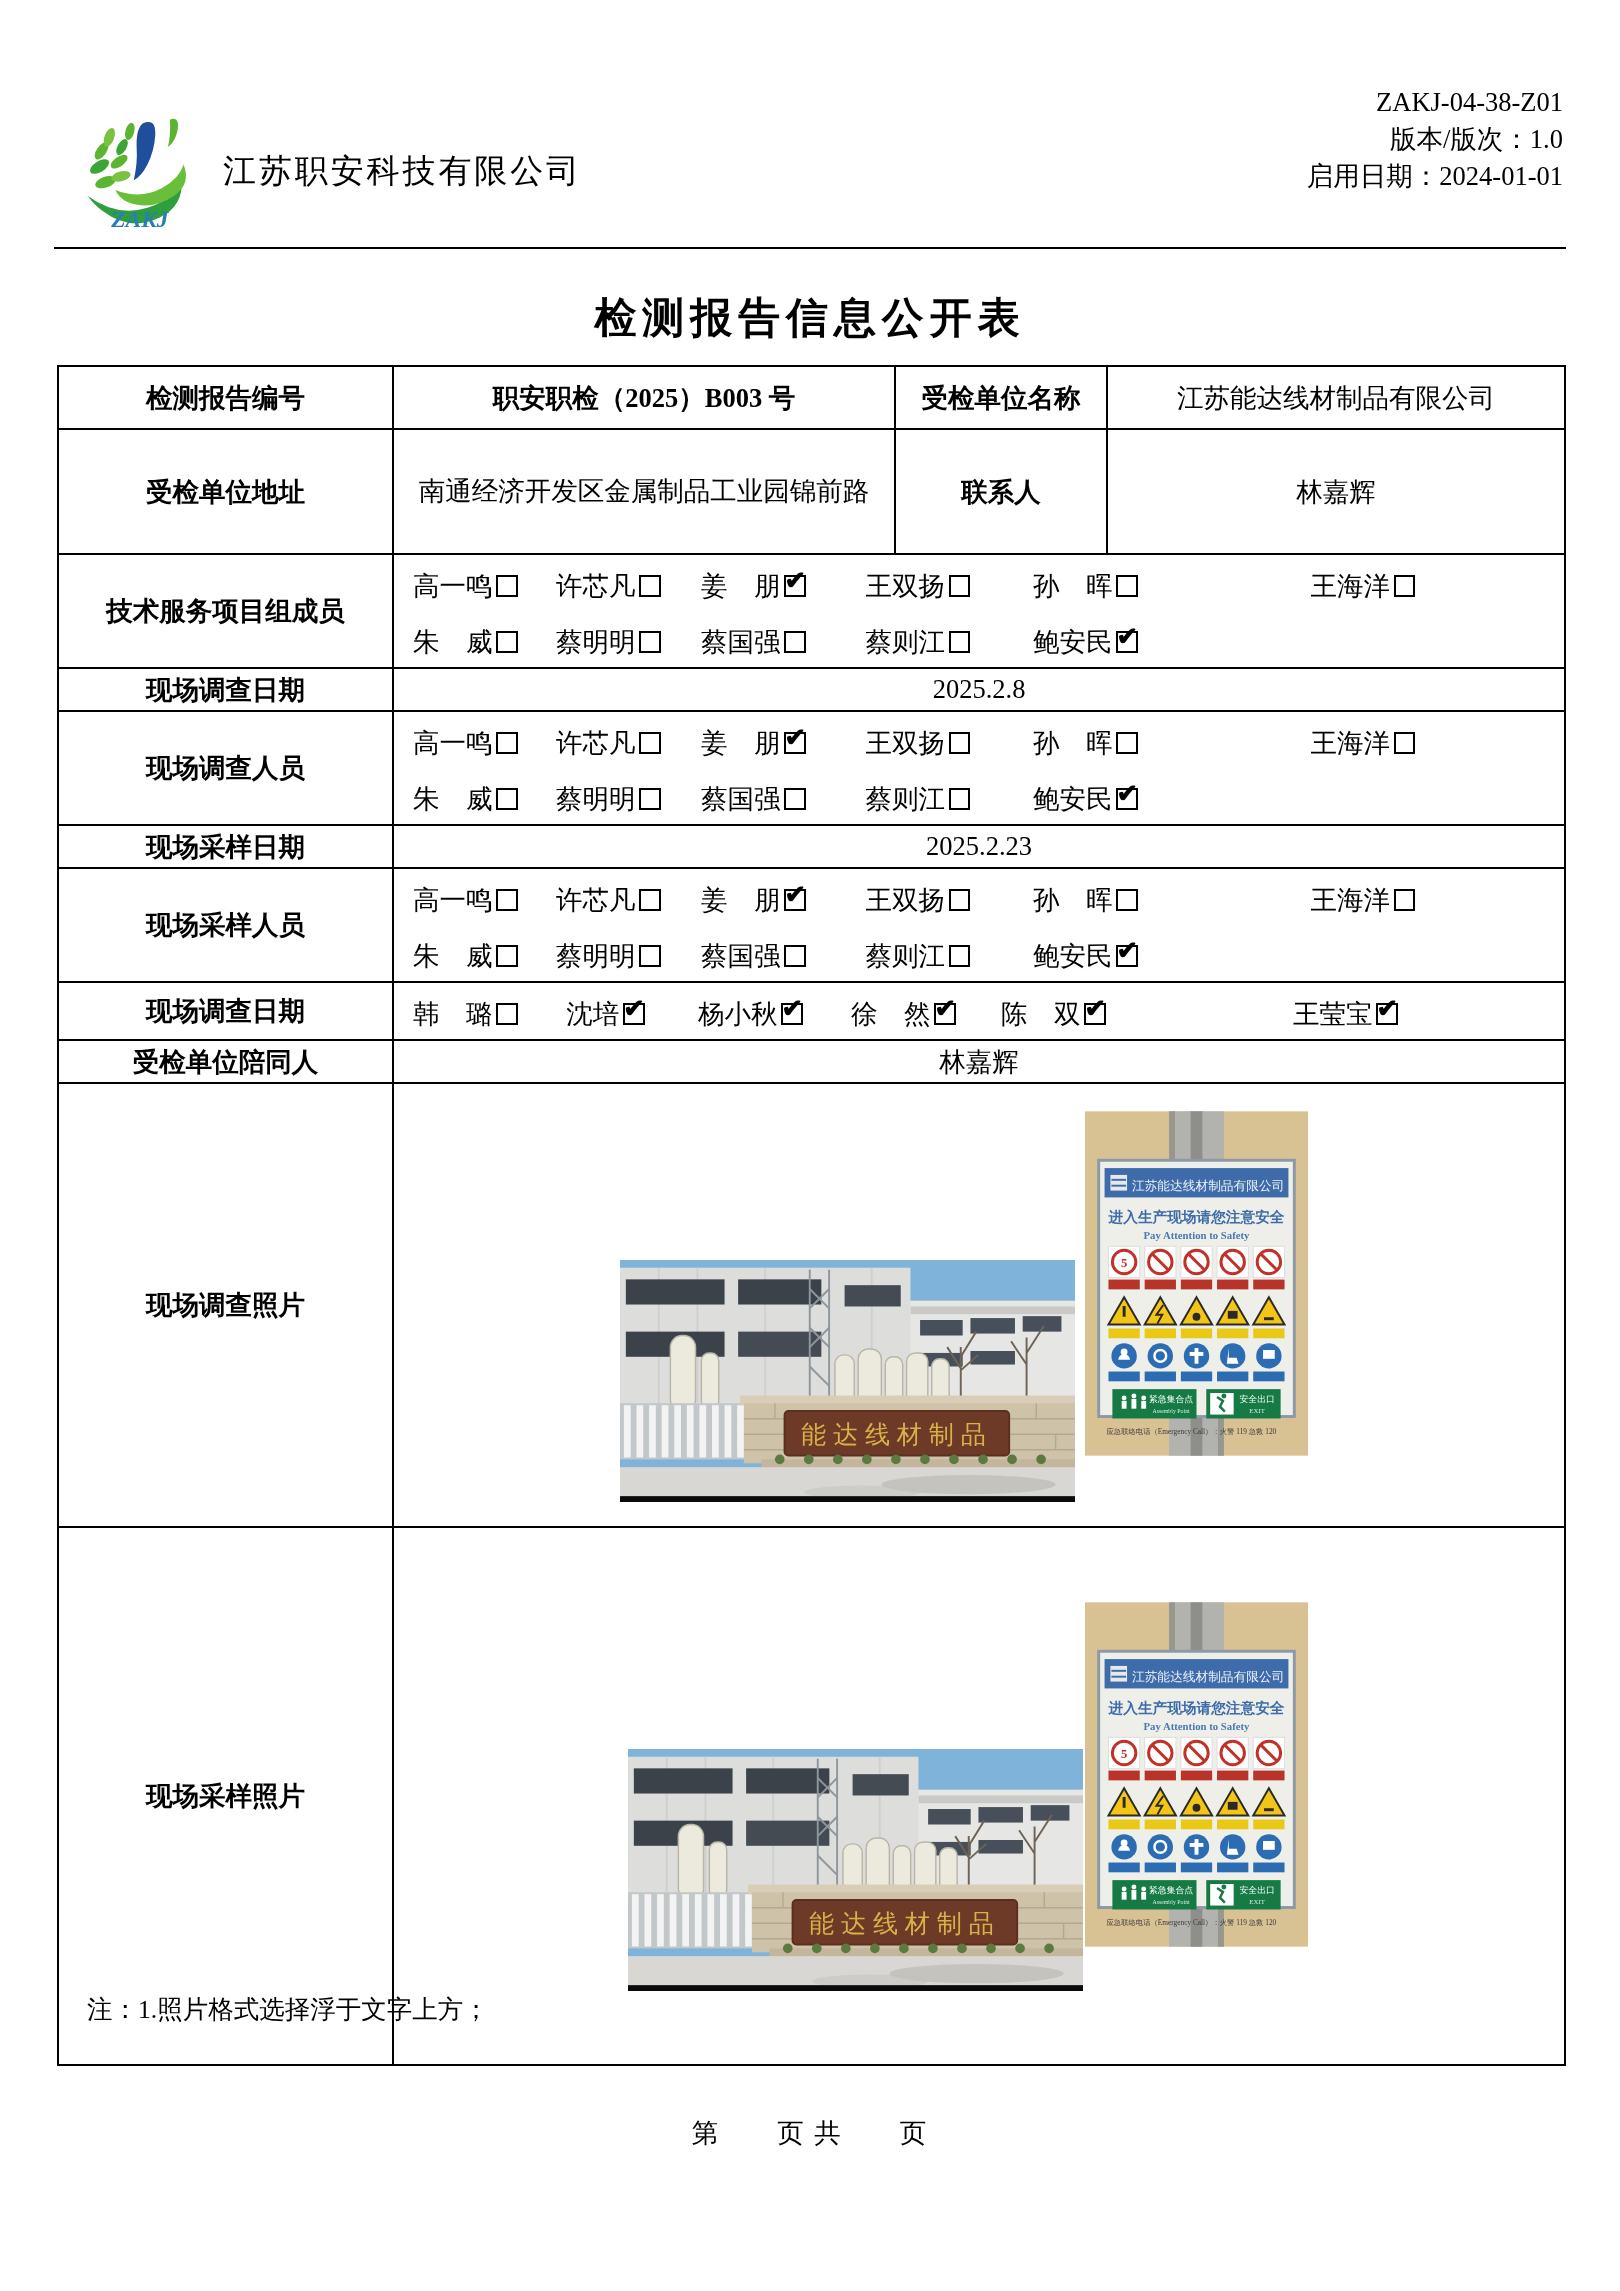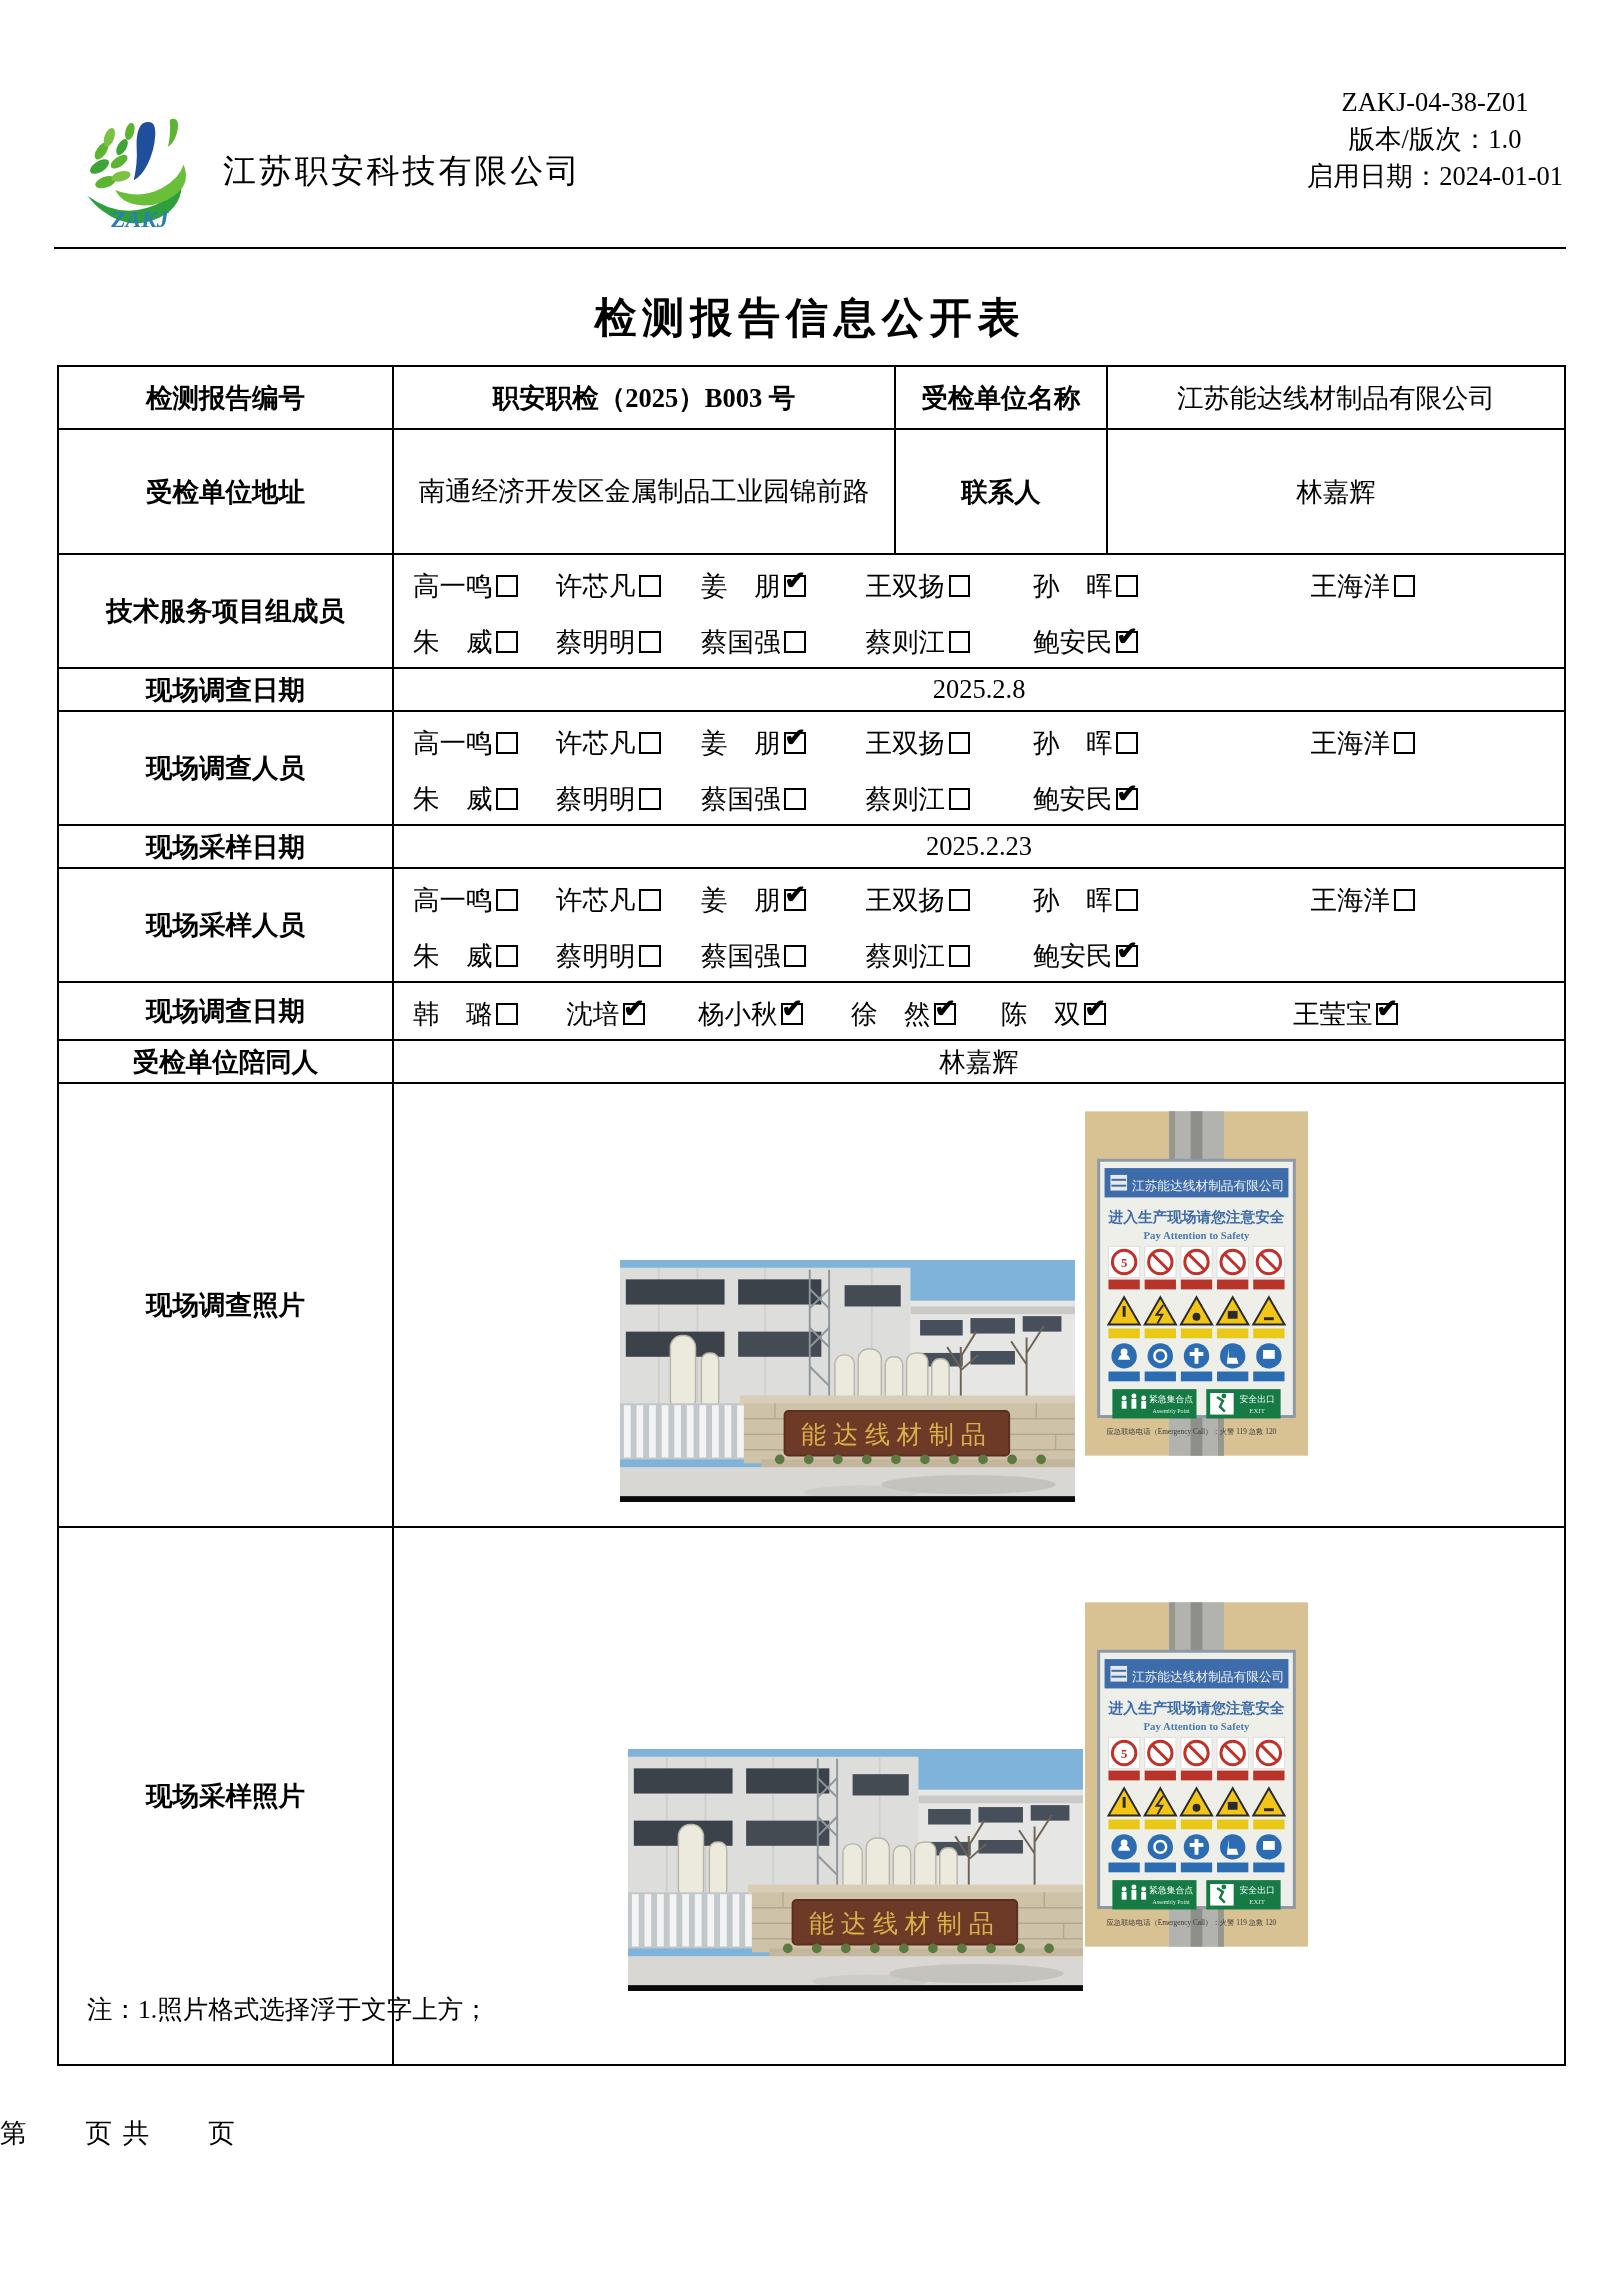--- a/index.html
+++ b/index.html
@@ -5,21 +5,21 @@
   html,body{margin:0;padding:0;background:#ffffff;}
   body{
     width:1620px;height:2292px;position:relative;
     font-family:"Liberation Serif","DejaVu Serif",serif;
     color:#000;
   }
   .abs{position:absolute;}
   
   .logo-wrap{left:76px;top:106px;width:137px;height:127px;}
   .company-name{left:223px;top:149px;font-size:33px;letter-spacing:2.9px;}
-  .doc-info{right:57px;top:84px;text-align:center;font-size:26.5px;line-height:37px;}
+  .doc-info{right:57px;top:84px;text-align:right;font-size:26.5px;line-height:37px;}
   .header-rule{left:54px;top:247px;width:1512px;height:2px;background:#000;}
   
   .doc-title{left:0;top:290px;width:1620px;text-align:center;
     font-size:42px;font-weight:bold;letter-spacing:5.9px;}
   
   table.main{border-collapse:collapse;position:absolute;left:57px;top:365px;
     width:1506px;table-layout:fixed;}
   table.main td{border:2px solid #000;vertical-align:middle;text-align:center;
     font-size:26.5px;padding:0;overflow:hidden;}
   table.main{border:2.9px solid #000;}
@@ -32,21 +32,21 @@
   .members-line.lab{grid-template-columns:143px 137px 153px 153px 147px auto;}
   .member{white-space:nowrap;margin-top:7px;}
   .cb{display:inline-block;width:17.6px;height:17.6px;border:2.9px solid #000;
     margin-left:3.9px;vertical-align:-2px;position:relative;}
   .cb.on::after{content:"\2714";position:absolute;left:-2px;top:-9.8px;
     font-size:25.5px;font-weight:bold;line-height:25.5px;}
   td.photo-cell{position:relative;}
   .photo{position:absolute;display:block;}
   
   .note{left:57px;top:1992px;font-size:25.5px;margin-left:30px;}
-  .page-footer{left:0;top:2115px;width:1620px;text-align:left;font-size:26.5px;letter-spacing:2px;}
+  .page-footer{left:0;top:2115px;width:1620px;text-align:center;font-size:26.5px;letter-spacing:2px;}
 </style>
 </head>
 <body>
 
 <div class="abs logo-wrap">
   <svg width="137" height="127" viewBox="0 0 140 130">
     <g fill="#5cb531">
       <ellipse cx="30" cy="78" rx="11" ry="5.5" transform="rotate(-18 30 78)"></ellipse>
       <ellipse cx="24" cy="62" rx="11" ry="5.5" transform="rotate(-32 24 62)" fill="#3da535"></ellipse>
       <ellipse cx="26" cy="46" rx="10" ry="5" transform="rotate(-55 26 46)"></ellipse>

